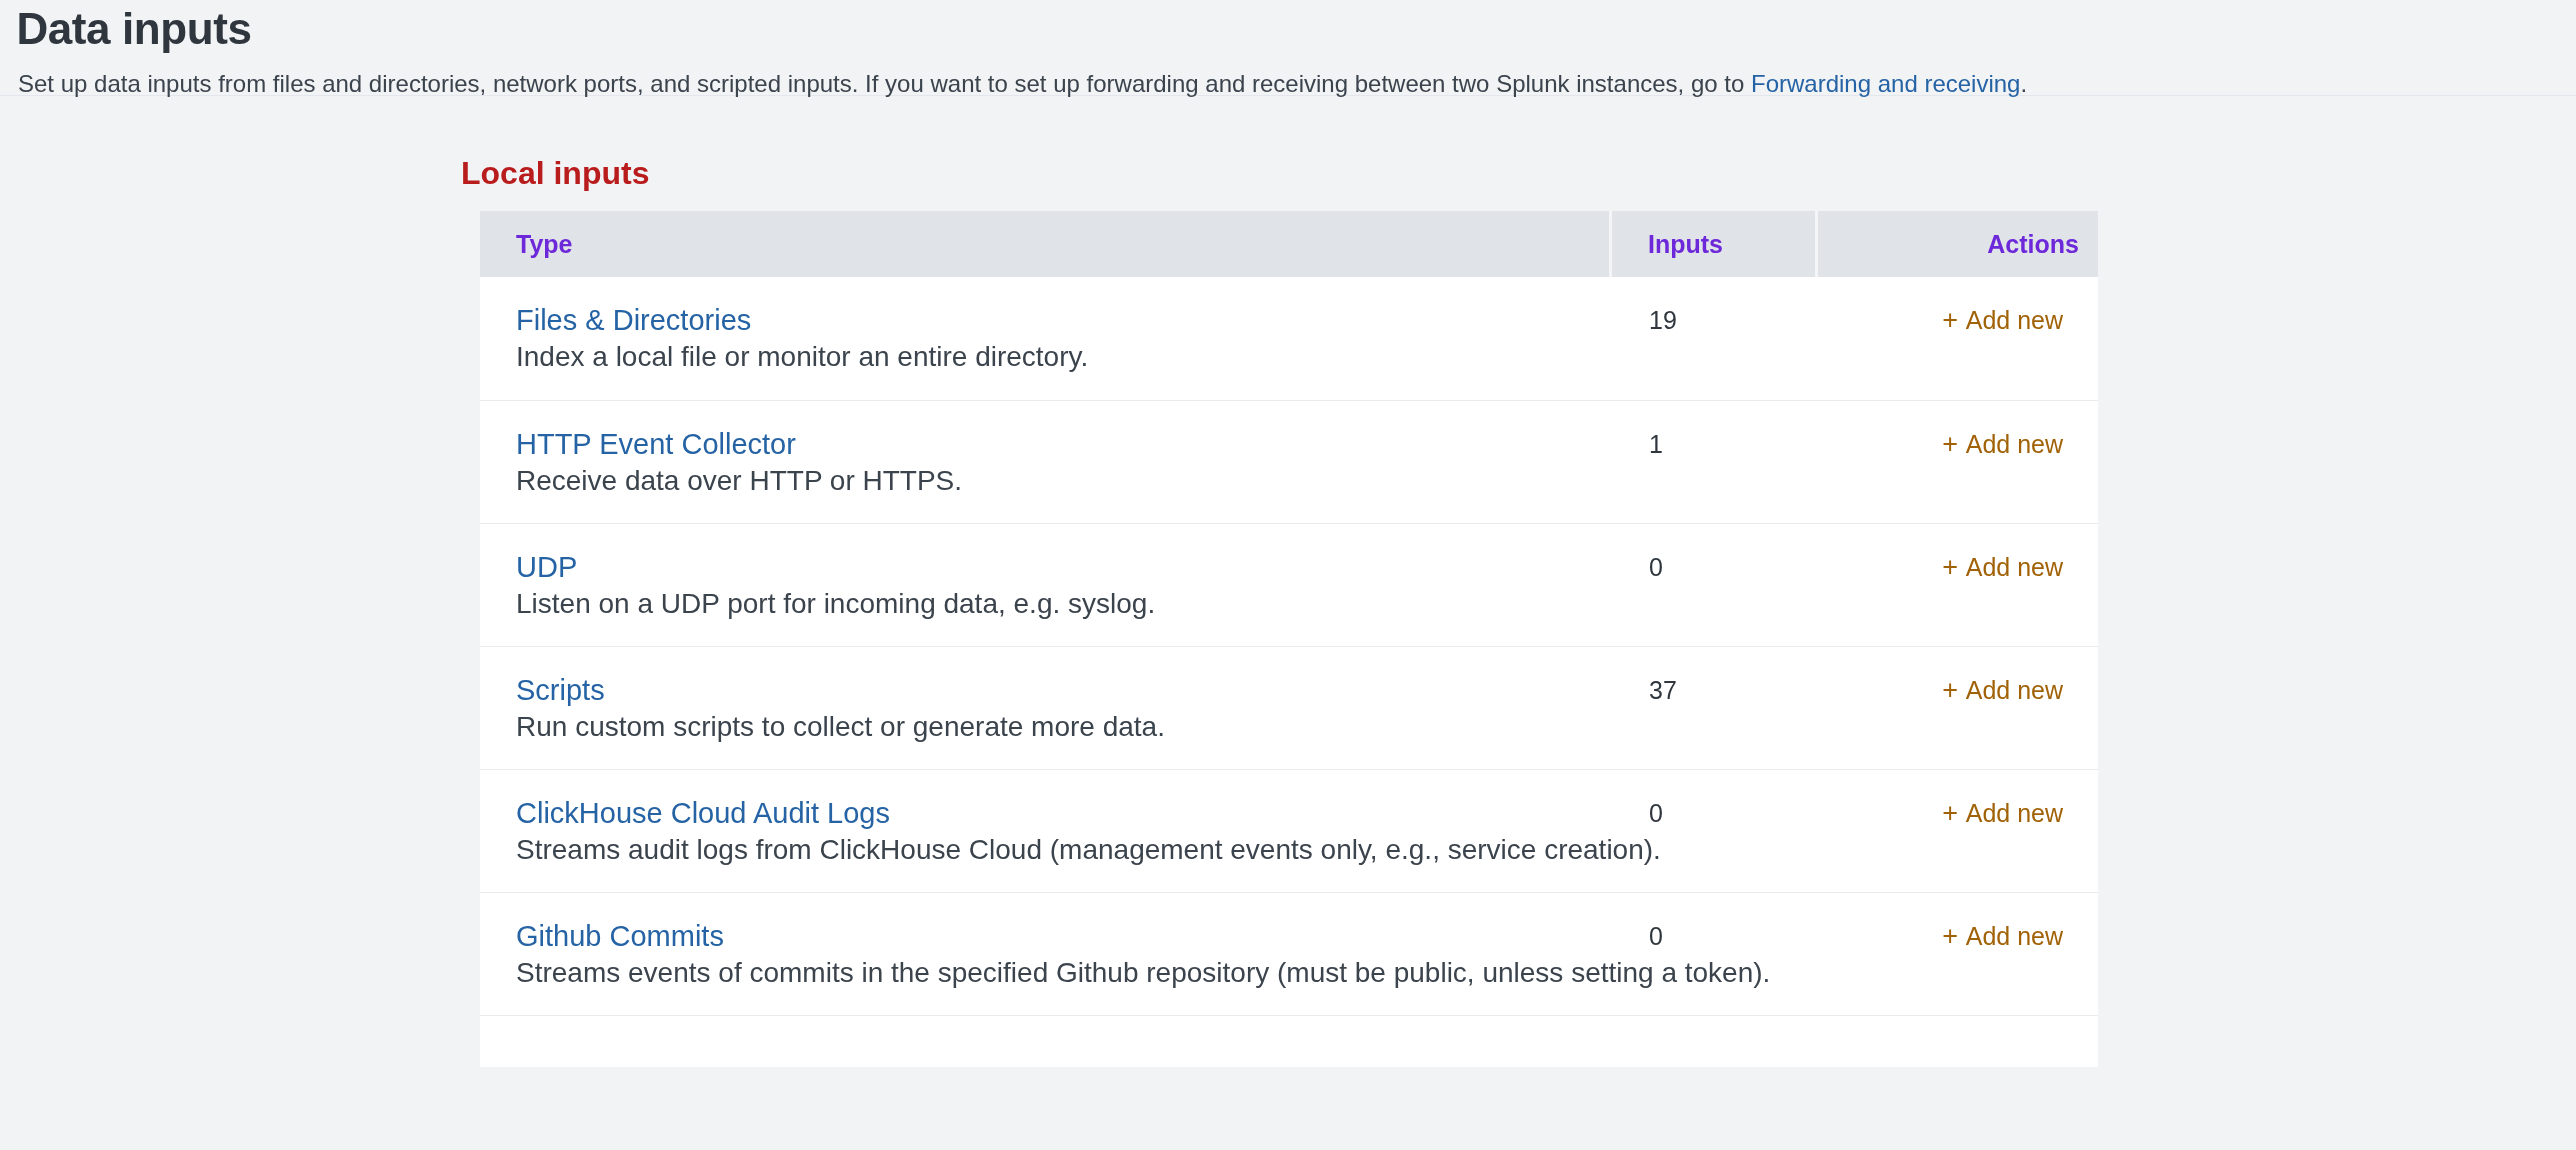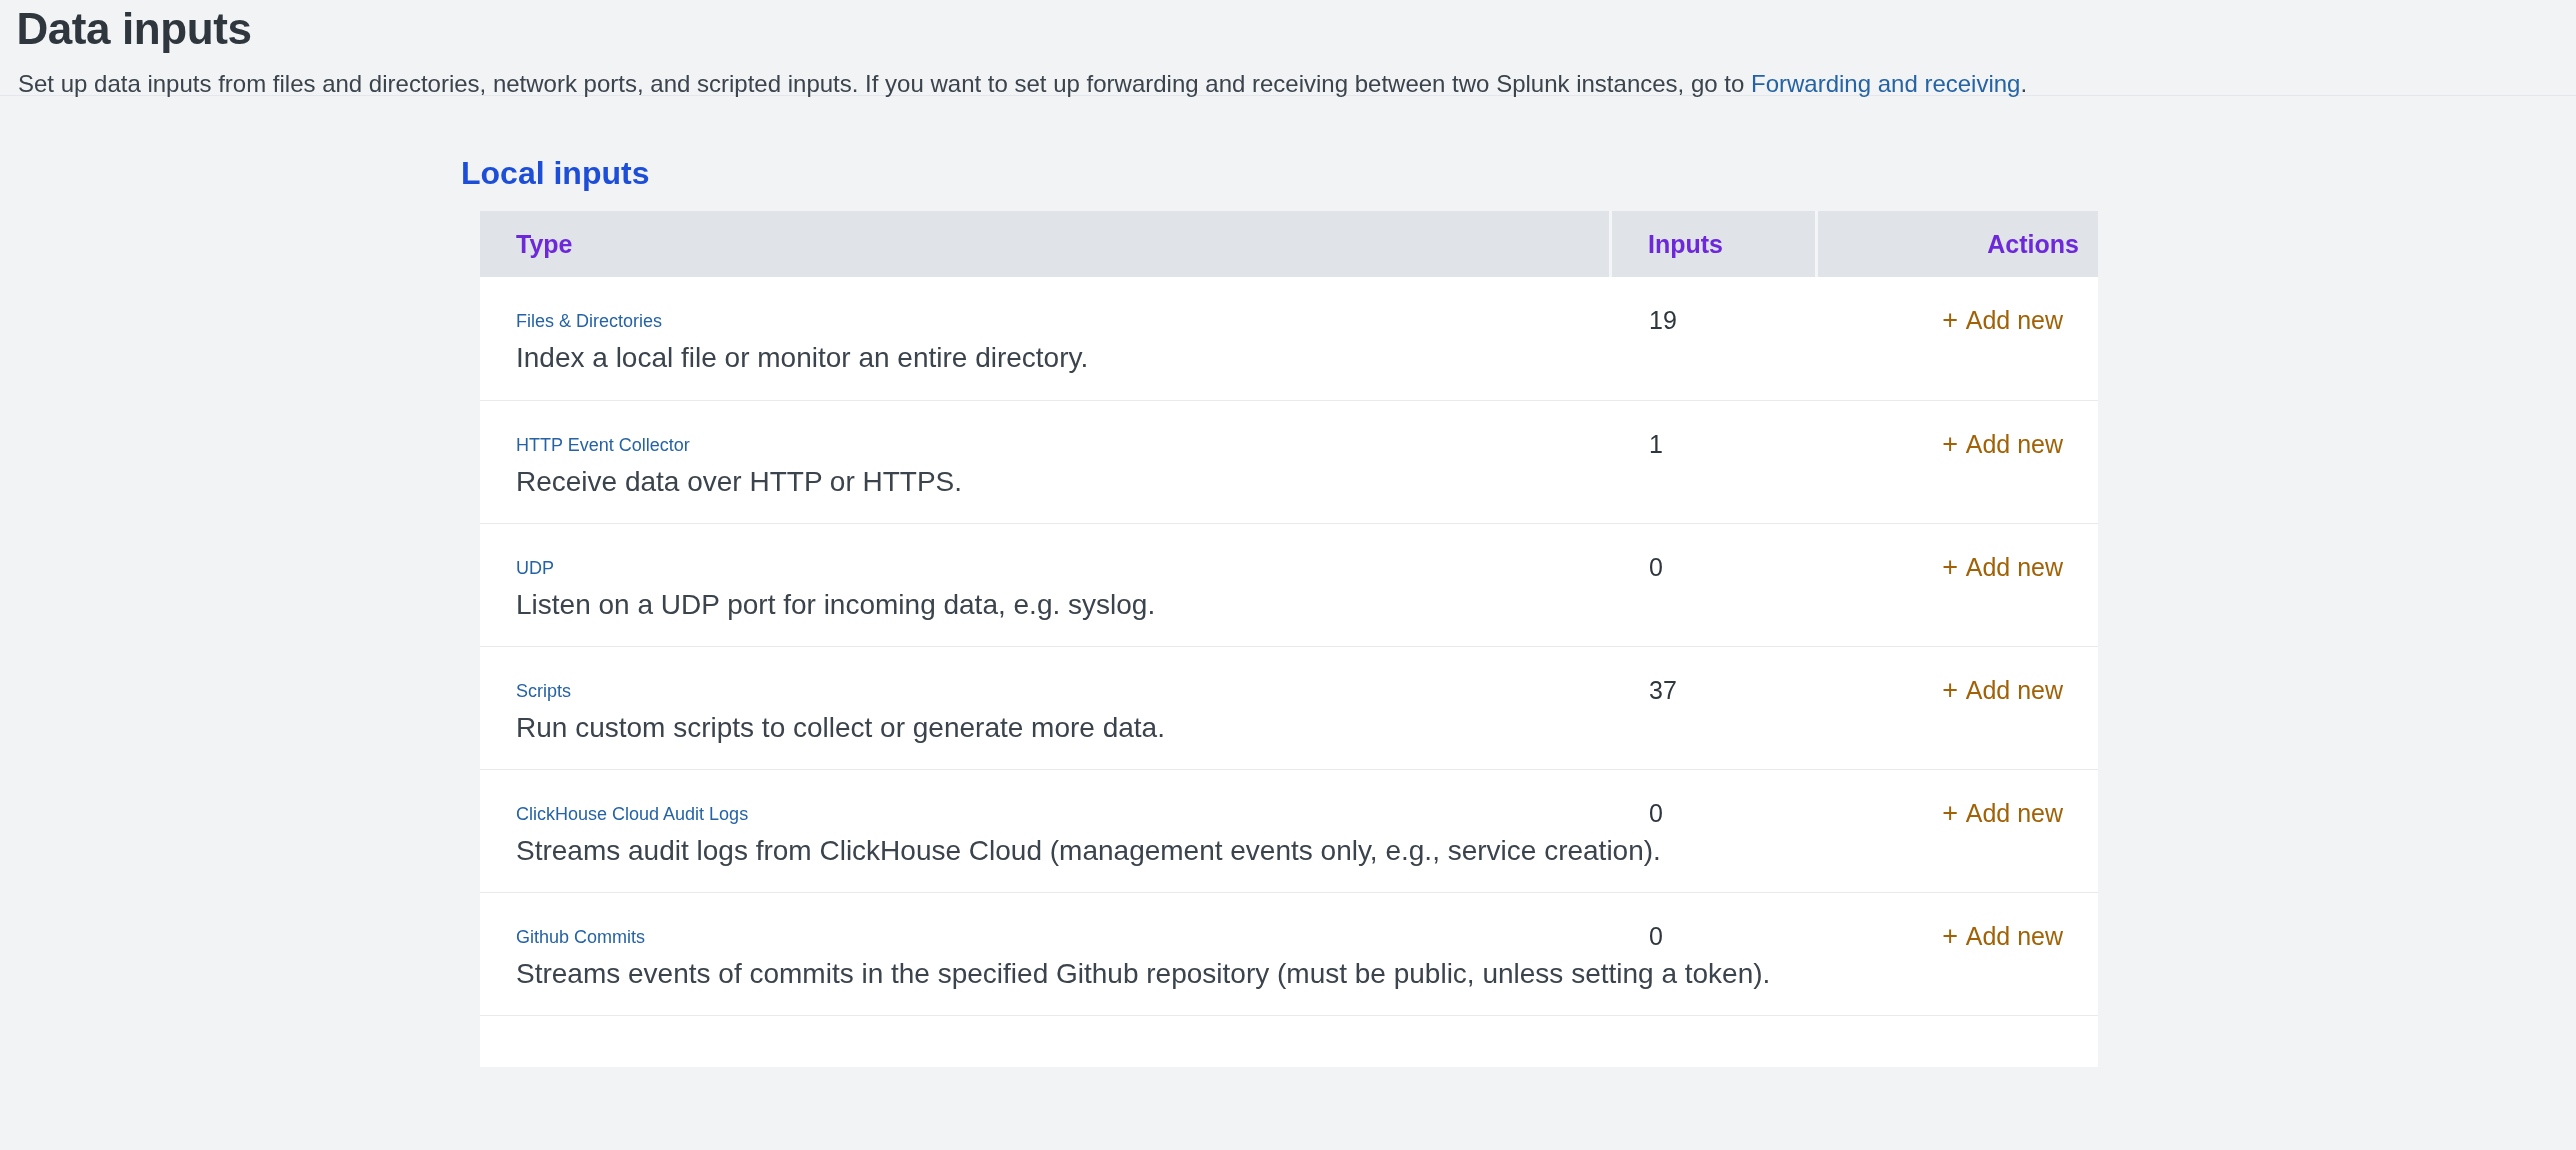--- a/index.html
+++ b/index.html
@@ -27,21 +27,21 @@
     font-size: 24px; color: #3b434c; line-height: 35px;
     white-space: nowrap;
   }
   .page-subtitle a, .link {
     color: #2563a5; text-decoration: none; cursor: pointer;
   }
 
   
   .section-title {
     position: absolute; left: 461px; top: 155px;
-    font-size: 32px; font-weight: 700; color: #1d4ed8;
+    font-size: 32px; font-weight: 700; color: #b91c1c;
   }
 
   .table-wrap {
     position: absolute; left: 480px; top: 211px; width: 1618px;
   }
   table.inputs-table {
     width: 1618px; border-collapse: separate; border-spacing: 0;
     table-layout: fixed;
   }
   col.c-type    { width: 1129px; }
@@ -64,21 +64,21 @@
     height: 123px;
     padding-top: 27px;
     font-size: 25px;
   }
   tbody tr + tr td { border-top: 1.7px solid #e8ebee; }
 
   td.type-cell { padding-left: 36px; }
   .type-link {
     display: inline-block;
     color: #2563a5; text-decoration: none; cursor: pointer;
-    font-size: 18px; line-height: 33px;
+    font-size: 29px; line-height: 33px;
   }
   .type-desc {
     color: #3b434c; font-size: 28px; line-height: 35px; margin-top: 1.7px;
     white-space: nowrap;
   }
   td.inputs-cell { padding-left: 40px; color: #2f363e; line-height: 33px; }
   td.actions-cell { text-align: right; padding-right: 35px; line-height: 33px; }
   .add-new {
     color: #a16207; text-decoration: none; cursor: pointer;
     font-size: 25px; white-space: nowrap;

